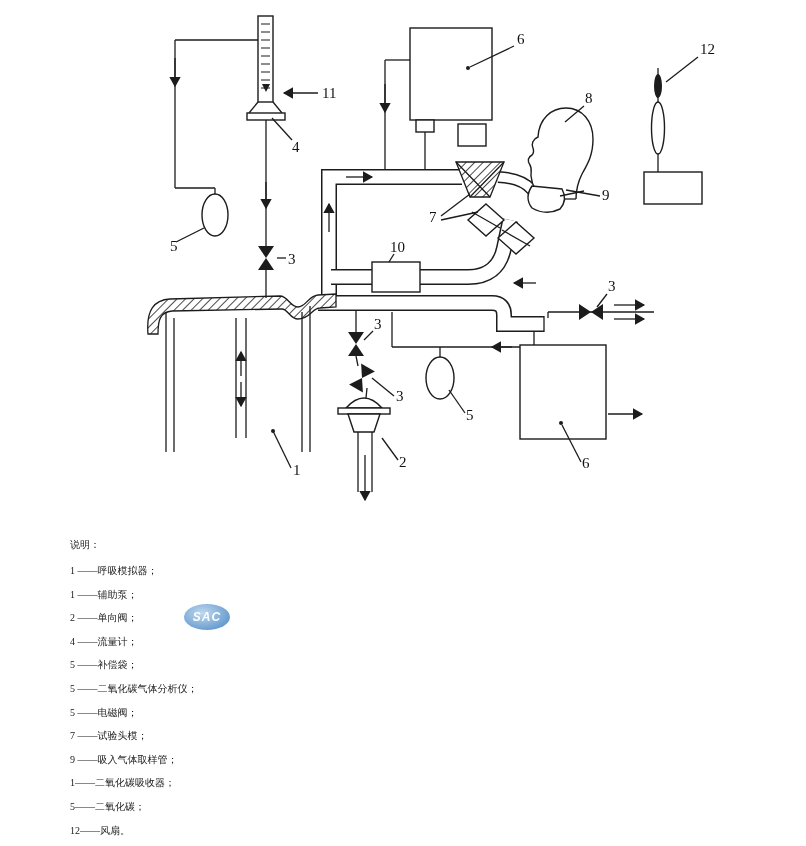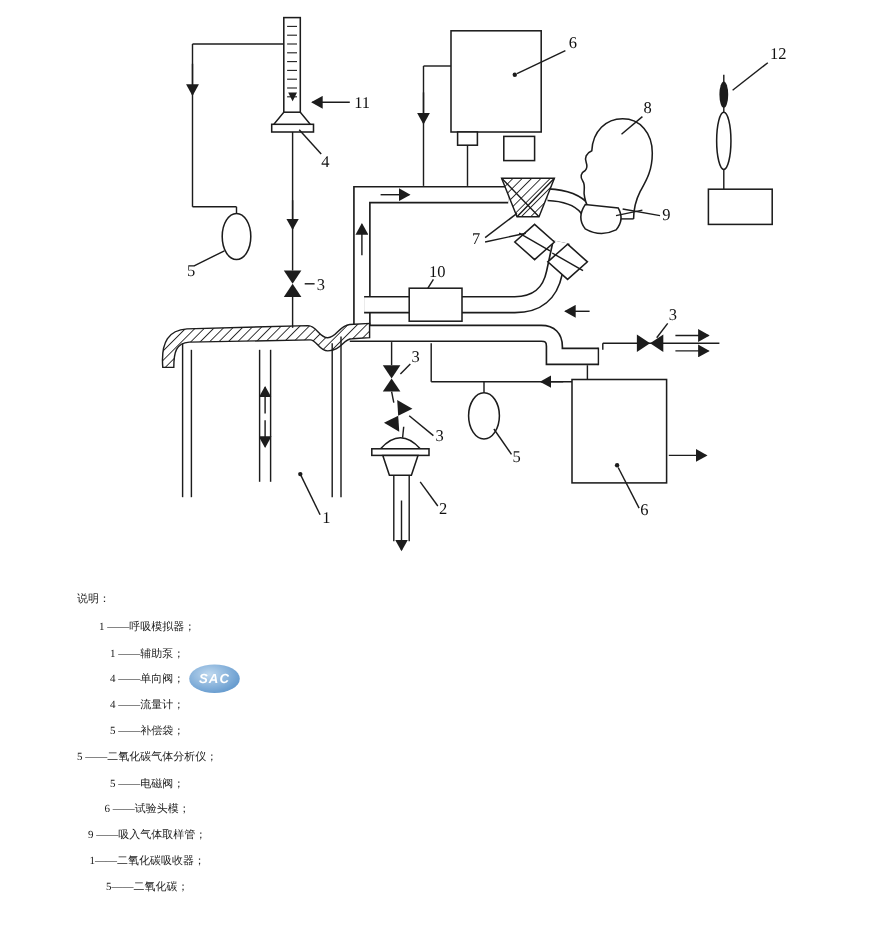--- a/index.html
+++ b/index.html
@@ -13,25 +13,25 @@
   .box  { fill:#ffffff; stroke:#1c1c1c; stroke-width:1.4; }
   .pipeO{ stroke:#1c1c1c; stroke-width:16; fill:none; }
   .pipeI{ stroke:#ffffff; stroke-width:13; fill:none; }
   .pipeO2{ stroke:#1c1c1c; stroke-width:12; fill:none; }
   .pipeI2{ stroke:#ffffff; stroke-width:9;  fill:none; }
   .lbl  { font-family:"Liberation Serif","DejaVu Serif",serif; font-size:15px; fill:#111; }
 
   
   .legend { position:absolute; left:70px; top:533px; color:#1b1b1b; font-size:10px; }
   .legend-title { line-height:24px; margin-bottom:2px; }
-  .legend-list { margin:0; padding:0;text-align:center; }
+  .legend-list { margin:0; padding:0; }
   .legend-list li { list-style:none; line-height:23.6px; white-space:pre; }
 
   
-  .watermark { position:absolute; left:172px; top:604px; width:46px; height:26px;
+  .watermark { position:absolute; left:184px; top:604px; width:46px; height:26px;
                border-radius:50%; opacity:.9;
                background: radial-gradient(ellipse at 40% 35%, #b9d5ee, #5c95cc 70%, #3f7ab8);
                color:#fff; font:italic bold 12px "Liberation Sans", sans-serif;
                display:flex; align-items:center; justify-content:center; letter-spacing:1px; }
 </style>
 </head>
 <body>
 
 <div class="page">
 
@@ -242,29 +242,30 @@
     <text class="lbl" x="582" y="468">6</text>
     <text class="lbl" x="608" y="291">3</text>
   </g>
 </svg>
 
 <div class="legend">
   <div class="legend-title">说明：</div>
   <ul class="legend-list">
     <li>1 ——呼吸模拟器；</li>
     <li>1 ——辅助泵；</li>
-    <li>4 ——单向阀；</li>
+    <li>2 ——单向阀；</li>
     <li>4 ——流量计；</li>
     <li>5 ——补偿袋；</li>
     <li>5 ——二氧化碳气体分析仪；</li>
     <li>5 ——电磁阀；</li>
-    <li>6 ——试验头模；</li>
+    <li>7 ——试验头模；</li>
     <li>9 ——吸入气体取样管；</li>
     <li>1——二氧化碳吸收器；</li>
     <li>5——二氧化碳；</li>
+    <li>12——风扇。</li>
   </ul>
 </div>
 
 <div class="watermark">
   <span>SAC</span>
 </div>
 
 </div>
 
 </body></html>

